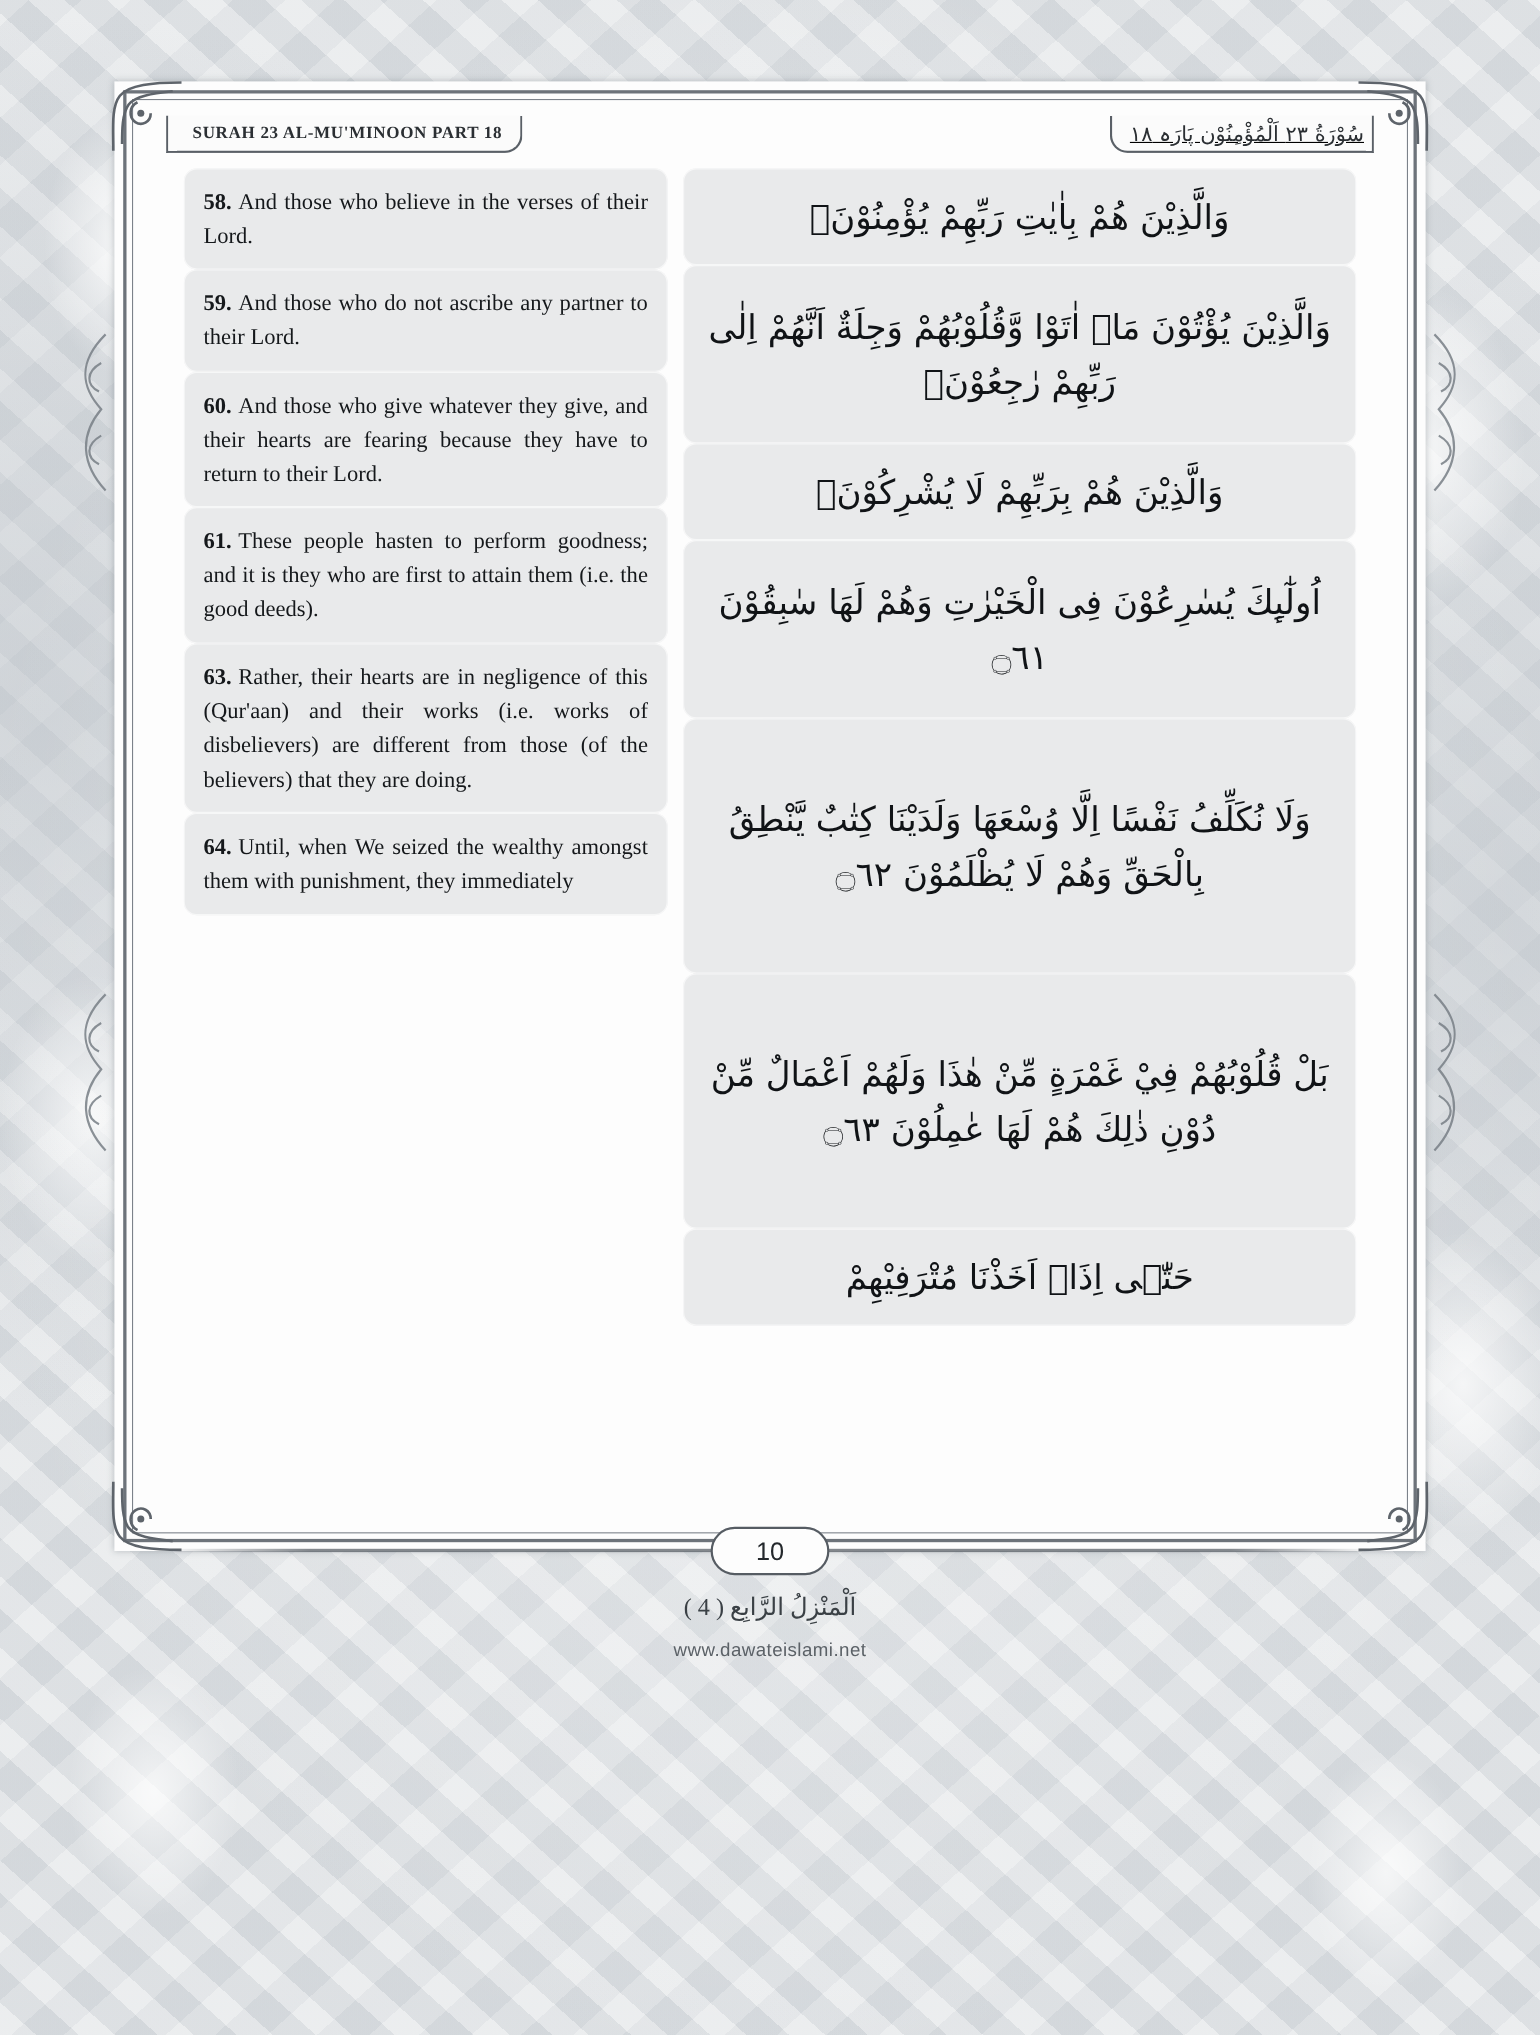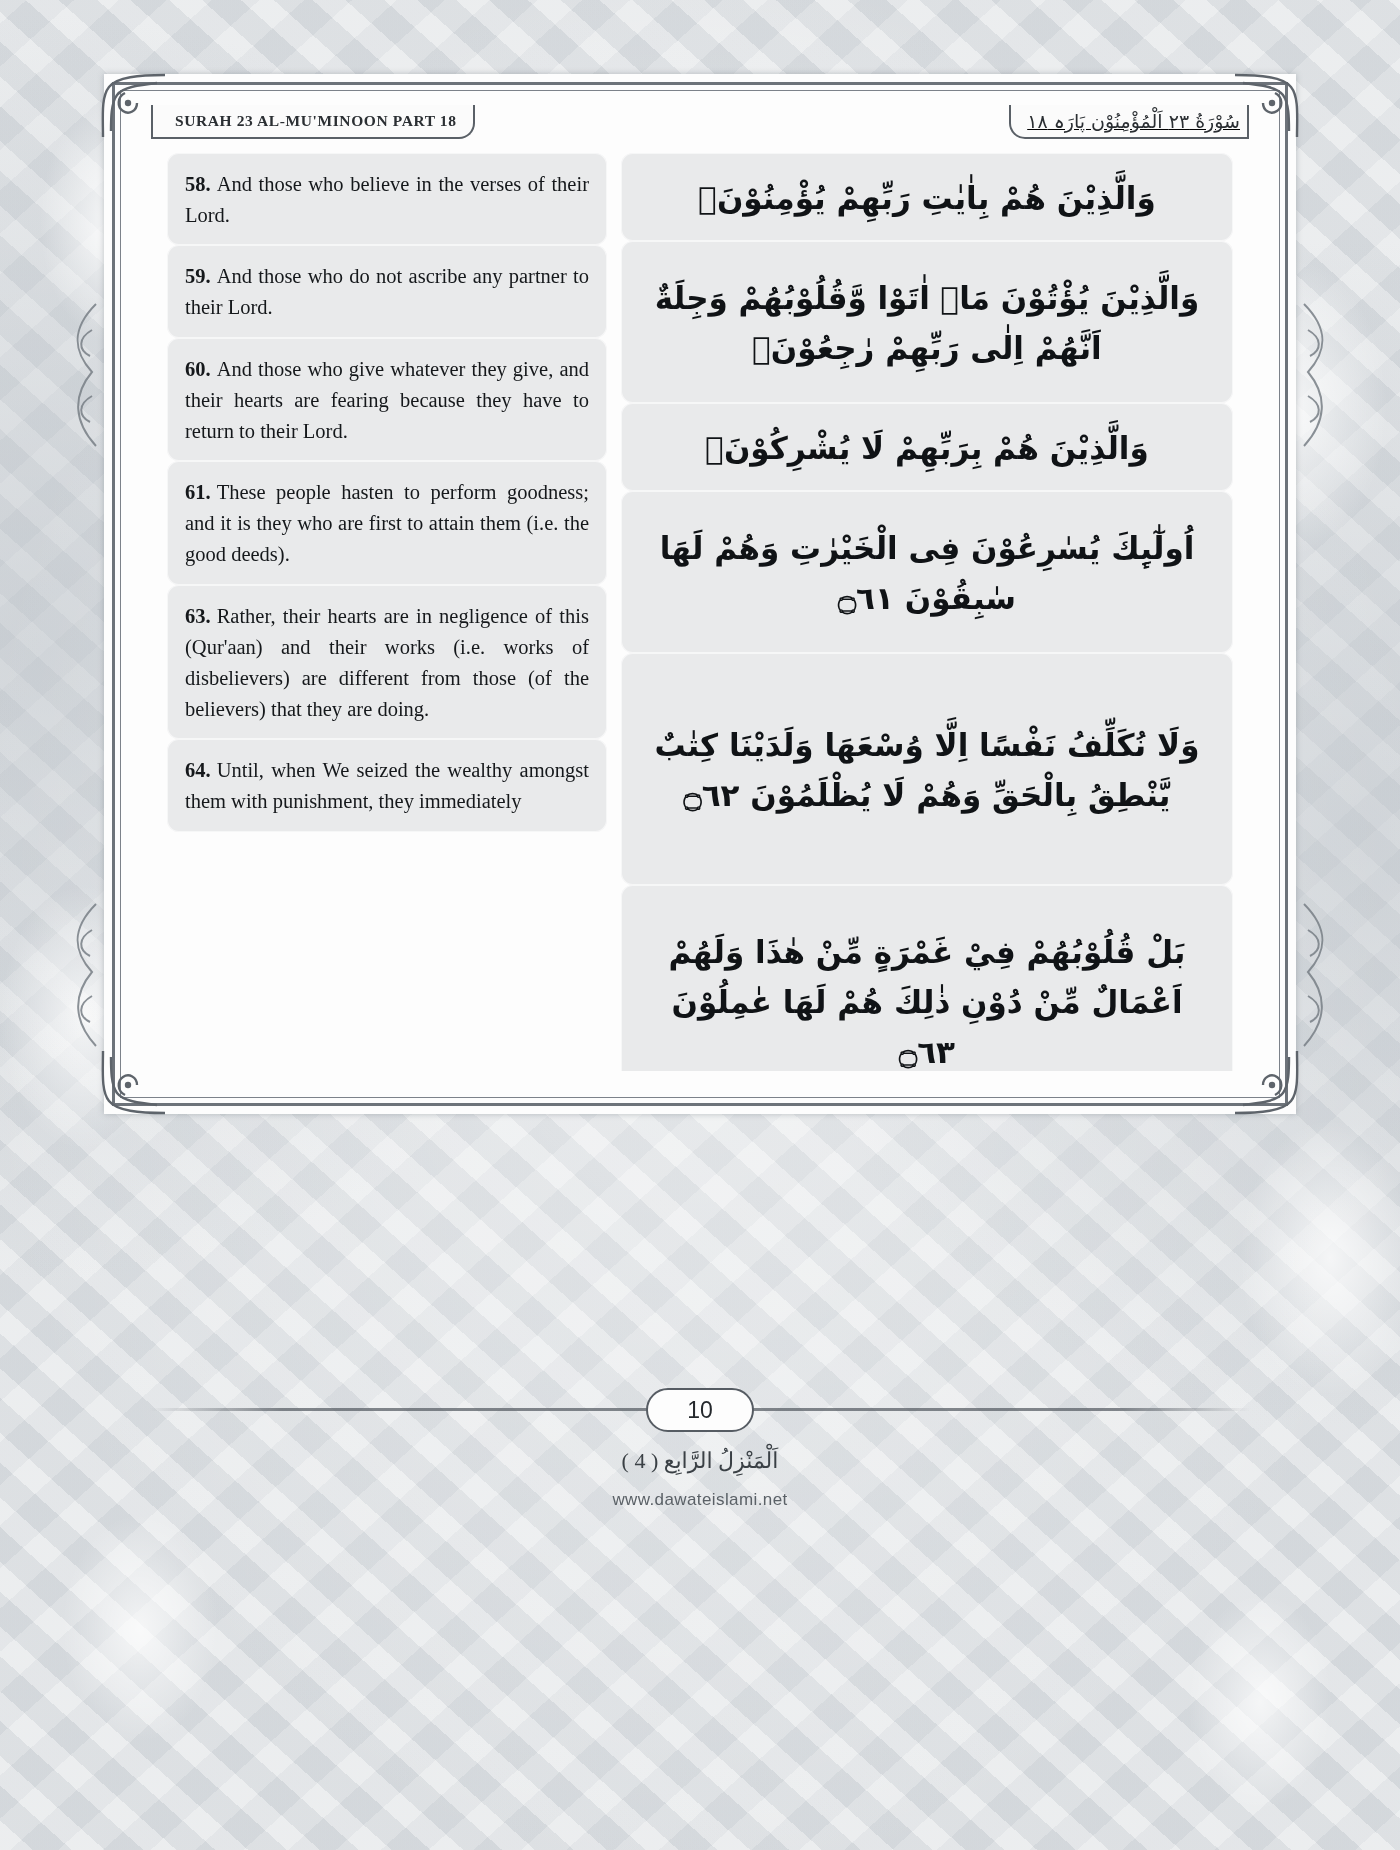--- a/index.html
+++ b/index.html
@@ -31,21 +31,21 @@
   .bg-veil {
     position: absolute; inset: 0;
     background:
       radial-gradient(ellipse at 50% 50%, rgba(255,255,255,.35) 0%, rgba(255,255,255,0) 75%);
   }
 
   
   .sheet {
     position: absolute;
     left: 104px; top: 74px;
-    width: 1192px; height: 1040px;
+    width: 1192px; height: 1336px;
     background: #fdfdfd;
     box-shadow: 0 0 6px rgba(120,128,136,.45);
   }
   .sheet-border-outer {
     position: absolute;
     left: 8px; top: 8px; right: 8px; bottom: 8px;
     border: 3px solid #6d737a;
   }
   .sheet-border-inner {
     position: absolute;
@@ -124,21 +124,21 @@
     top: 62px; bottom: 26px;
     display: flex;
     gap: 14px;
     overflow: hidden;
   }
   .col-en, .col-ar {
     display: flex;
     flex-direction: column;
   }
   .col-en { width: 440px; }
-  .col-ar { flex: 1; font-weight: bold; }
+  .col-ar { flex: 1; }
 
   
   .card {
     background: #e9eaeb;
     border-radius: 12px;
     padding: 16px 18px 14px 18px;
     box-shadow: inset 0 0 0 1px rgba(255,255,255,.6);
   }
   .card-en {
     text-align: justify;

